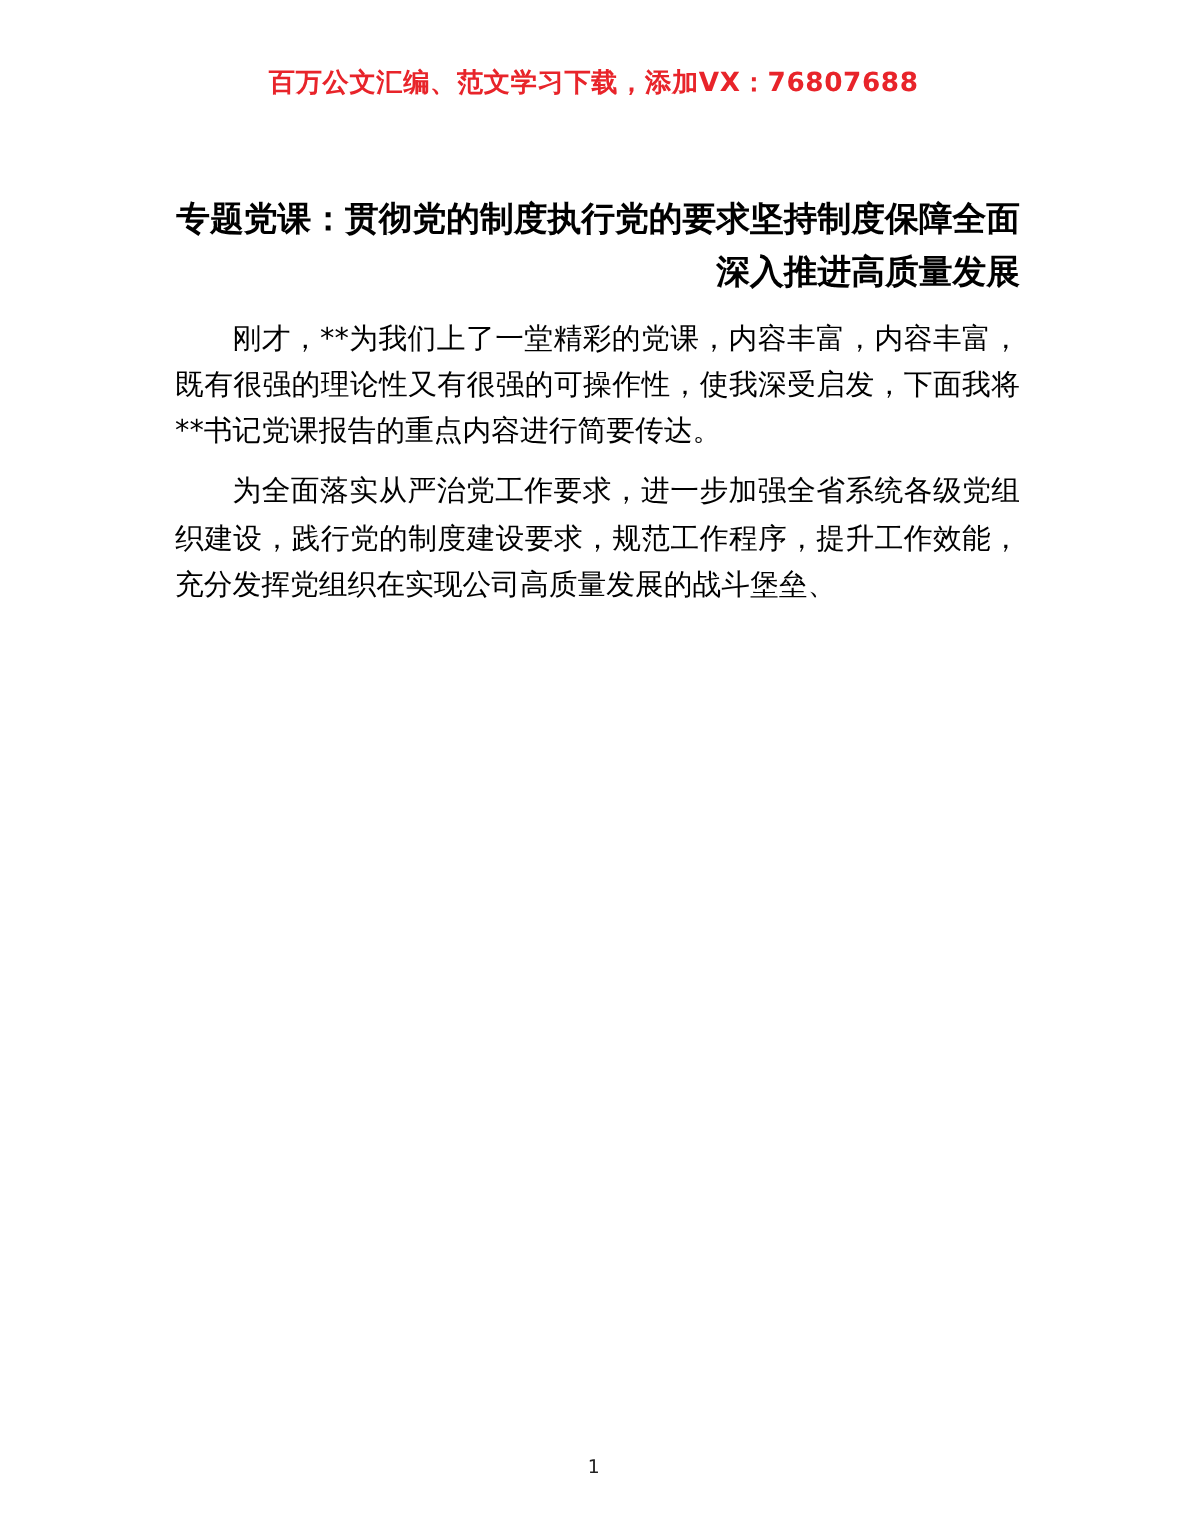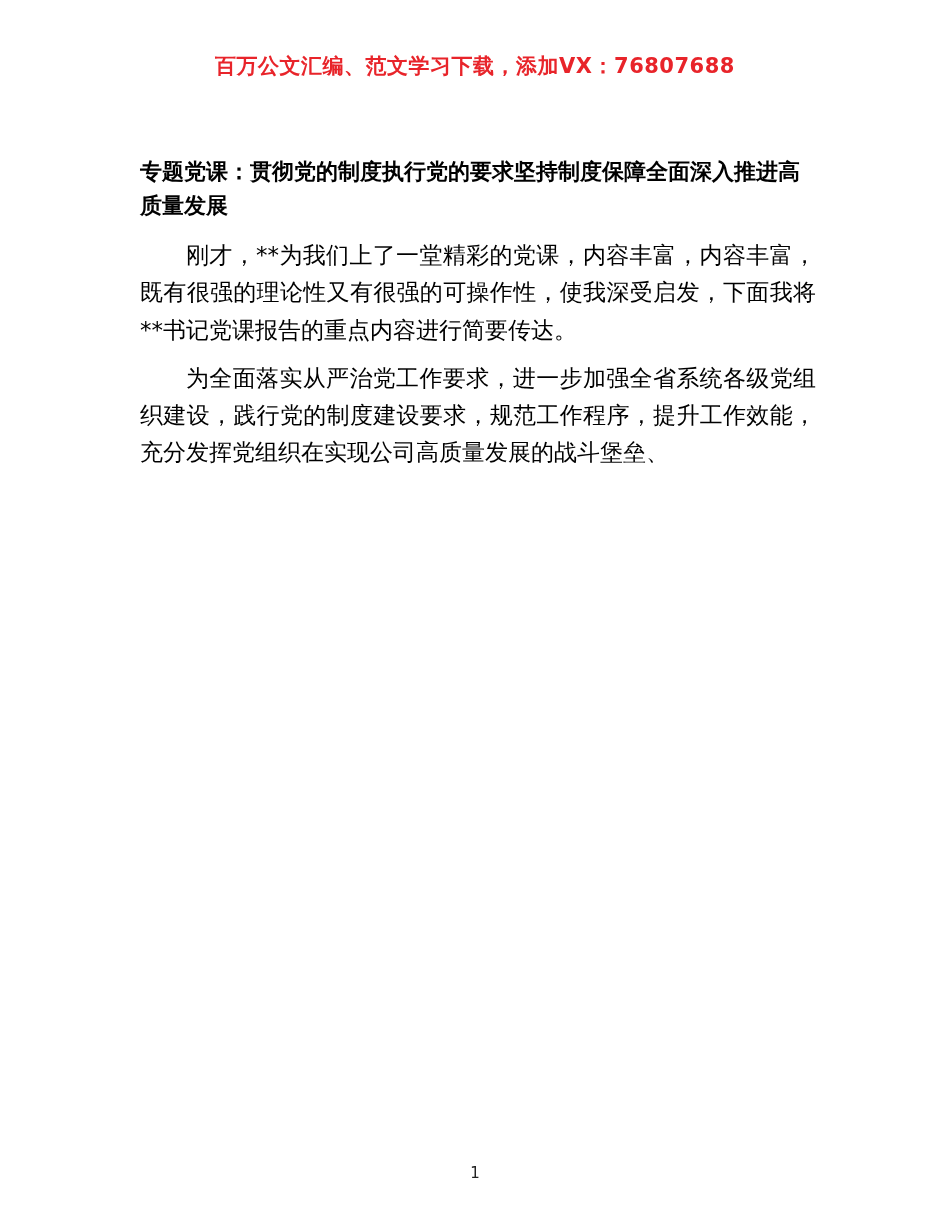--- a/index.html
+++ b/index.html
@@ -36,24 +36,24 @@
     font-family: "DejaVu Sans", "Liberation Sans", sans-serif;
     white-space: nowrap;
   }
   .doc-body {
     position: absolute;
     top: 155px;
     left: 140px;
     width: 676px;
   }
   .doc-title {
-    font-size: 22px;
+    font-size: 27px;
     font-weight: 700;
     line-height: 1.55;
-    text-align: left;
+    text-align: right;
     margin: 0 0 14px 0;
     letter-spacing: 0px;
   }
   .para {
     font-size: 23px;
     line-height: 1.62;
     text-align: justify;
     text-justify: inter-ideograph;
     margin: 0 0 11px 0;
     text-indent: 2em;

